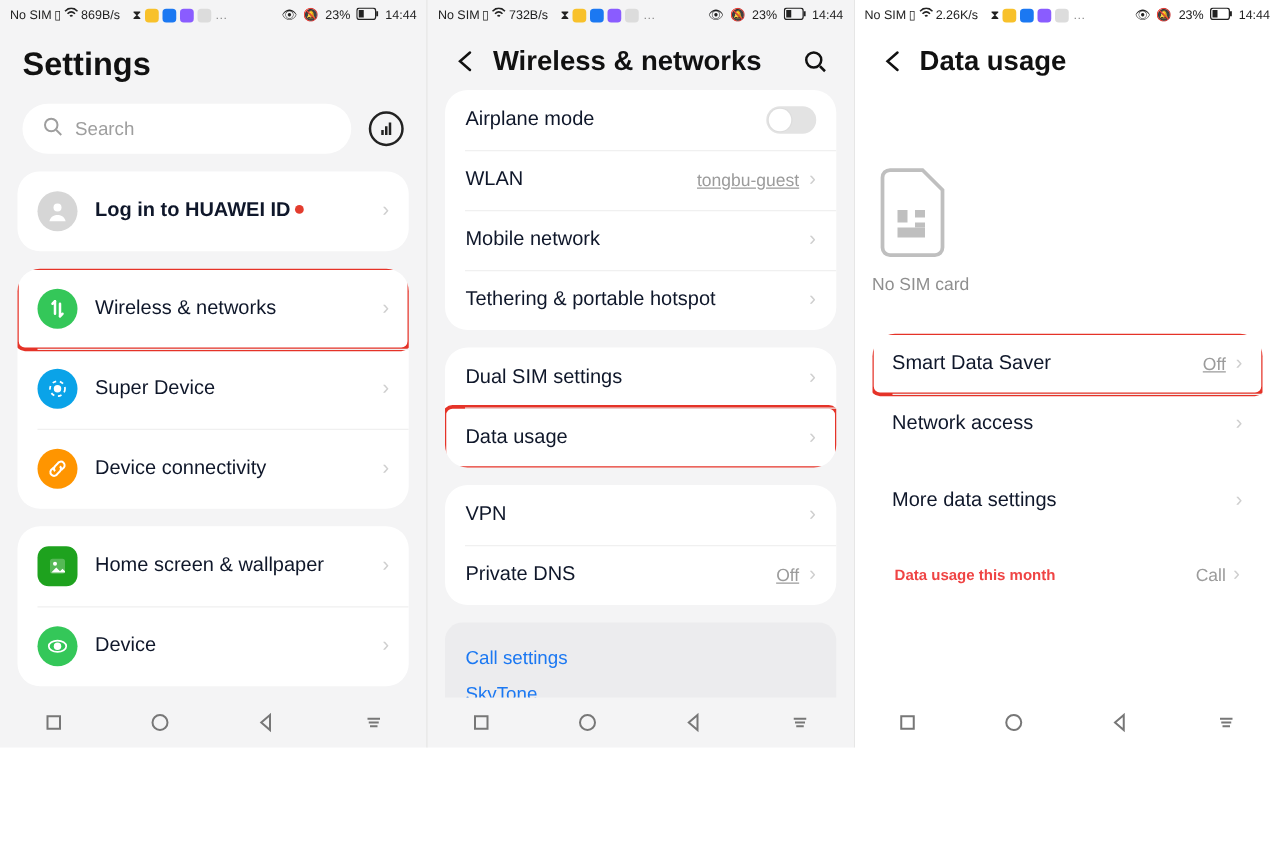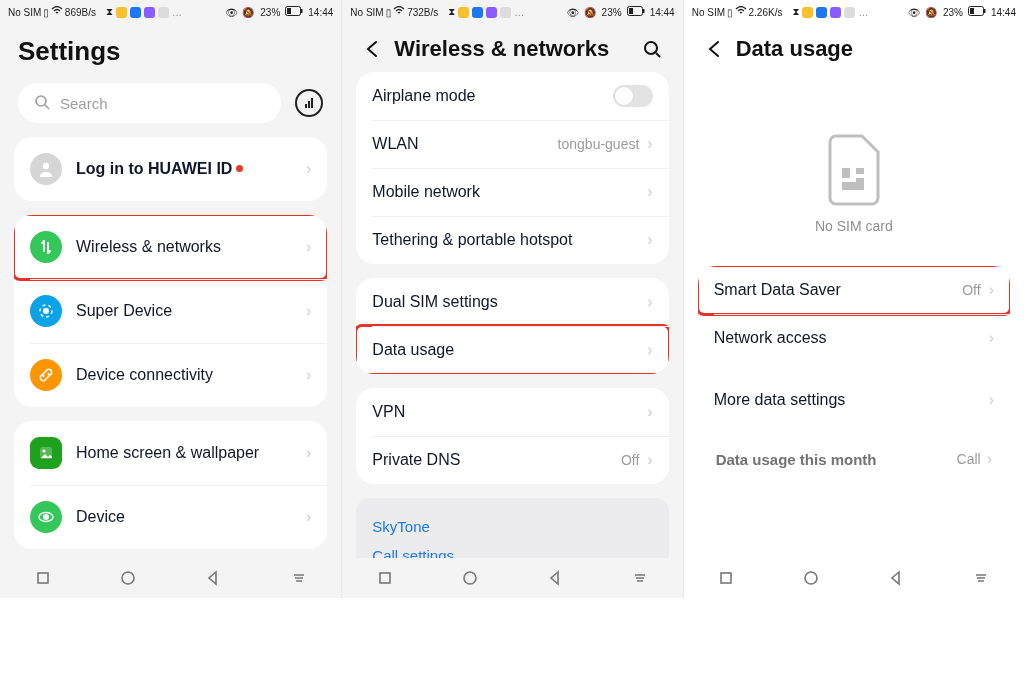--- a/index.html
+++ b/index.html
@@ -30,21 +30,21 @@
   .search-field { flex:1; height:40px; background:#fff; border-radius:20px; display:flex; align-items:center; padding:0 16px; color:#9e9e9e; font-size:15px; gap:10px; }
   .round-outline { width:28px; height:28px; border-radius:50%; border:2px solid #222; display:flex; align-items:center; justify-content:center; font-size:11px; font-weight:700;}
 
   
   .content { flex:1; padding: 0 14px 4px; overflow: hidden; }
   .card { background:#fff; border-radius:18px; margin-bottom:14px; overflow:hidden; }
   .row { display:flex; align-items:center; min-height:48px; padding:12px 16px; position:relative; }
   .row + .row::before { content:""; position:absolute; left:16px; right:0; top:0; height:1px; background:#f0f0f0; }
   .row.tall { min-height:56px; padding-top:16px; padding-bottom:16px; }
   .row .label { font-size:16px; color:#0f172a; }
-  .row .value { margin-left:auto; color:#9b9b9b; font-size:14px; padding-right:6px; }
+  .row .value { margin-left:auto; color:#9b9b9b; font-size:14px; padding-right:6px;text-decoration:underline; }
   .row .chev { color:#cfcfcf; font-size:16px; line-height:1; padding-left:2px; }
   .row .dot-red { width:7px; height:7px; border-radius:50%; background:#e33c2e; display:inline-block; margin-left:4px; vertical-align:2px; }
 
   .ico { width:32px; height:32px; border-radius:50%; margin-right:14px; display:flex; align-items:center; justify-content:center; flex:none; }
   .ico svg, .ico .glyph { color:#fff; }
   .ico.avatar { background:#d6d6d6; }
   .ico.green { background:#34c759; }
   .ico.link  { background:#ff9500; }
   .ico.super { background:#0aa3e8; }
   .ico.home  { background:#1ea21e; border-radius:9px; }
@@ -57,27 +57,27 @@
 
   
   .hl { outline:3px solid #e53328; outline-offset:-1px; border-radius:6px; }
 
   
   .hint { background:#ececee; border-radius:14px; padding:14px 16px; }
   .hint-title{ font-size:14px; color:#666; margin-bottom:10px; }
   .hint-link{ font-size:15px; color:#1b78f2; padding:6px 0; }
 
   
-  .sim-block{ text-align:center; padding: 54px 0 32px; }
+  .sim-block{ text-align:left; padding: 54px 0 32px; }
   .sim-block svg{ color:#bfbfbf; }
   .sim-caption{ color:#8f8f8f; font-size:14px; margin-top:8px; }
 
   
   .plain-row{ display:flex; align-items:center; padding:12px 18px; }
-  .plain-row .label{ font-size:15px; font-weight:600; color:#737373;}
+  .plain-row .label{ font-size:12px; font-weight:600; color:#ef4444;}
   .plain-row .value{ margin-left:auto; color:#9b9b9b; font-size:14px; padding-right:6px;}
   .plain-row .chev{ color:#cfcfcf; font-size:16px;}
 
   
   .nav { height:40px; display:flex; align-items:center; justify-content:space-around; }
   .nav .nico{ width:20px; height:20px; display:flex; align-items:center; justify-content:center; color:#777; }
   .nav svg{ stroke:#777; fill:none; stroke-width:1.6; }
 </style>
 </head>
 <body>
@@ -337,22 +337,22 @@
         <span class="chev" style="margin-left:auto">›</span>
       </div>
       <div class="row">
         <span class="label">Private DNS</span>
         <span class="value">Off</span>
         <span class="chev">›</span>
       </div>
     </div>
 
     <div class="hint">
+      <div class="hint-link">Call settings</div>
       <div class="hint-link">SkyTone</div>
-      <div class="hint-link">Call settings</div>
     </div>
   </div>
 
   <div class="nav">
     <span class="nico">
         <svg width="16" height="16" viewBox="0 0 16 16">
           <rect x="3" y="3" width="10" height="10"></rect>
         </svg>
       </span>
     <span class="nico">

